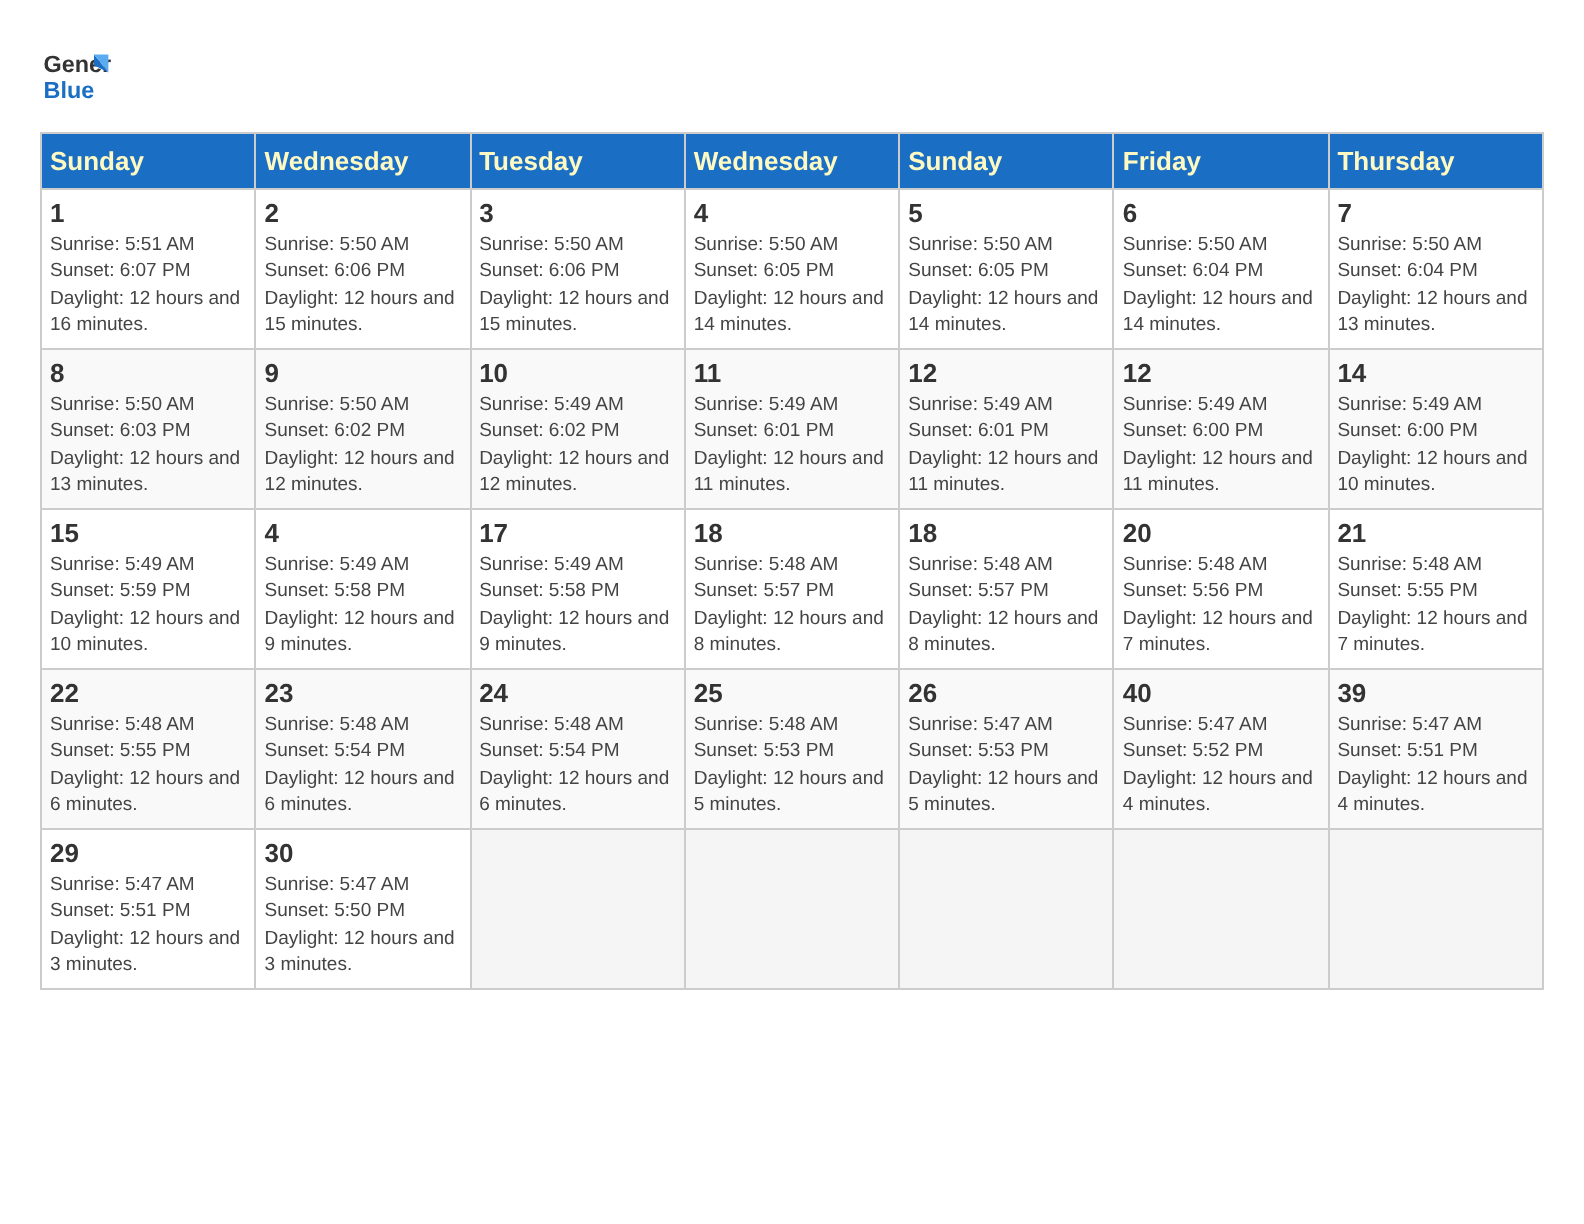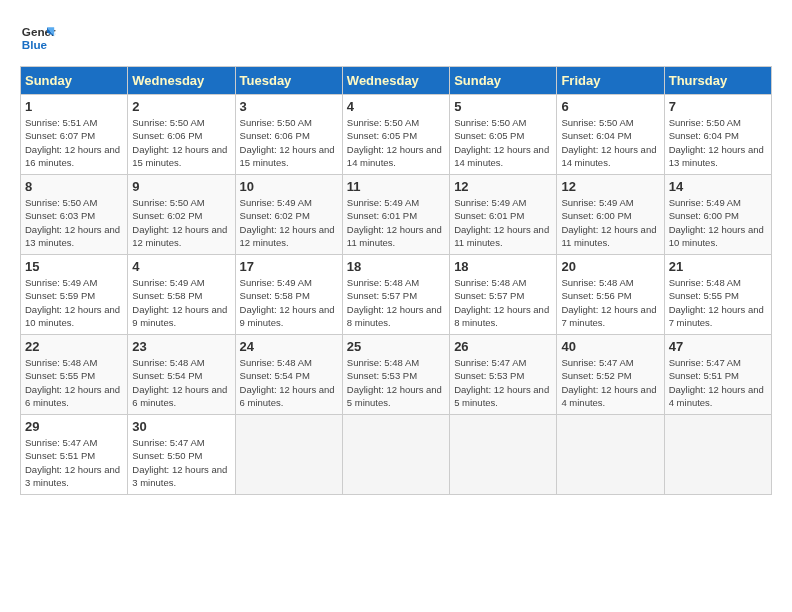--- a/index.html
+++ b/index.html
@@ -218,21 +218,21 @@
         </td>
         <td>
           <span class="day-num">26</span>
           <div class="day-detail">Sunrise: 5:47 AM<br>Sunset: 5:53 PM<br>Daylight: 12 hours and 5 minutes.</div>
         </td>
         <td>
           <span class="day-num">40</span>
           <div class="day-detail">Sunrise: 5:47 AM<br>Sunset: 5:52 PM<br>Daylight: 12 hours and 4 minutes.</div>
         </td>
         <td>
-          <span class="day-num">47</span>
+          <span class="day-num">39</span>
           <div class="day-detail">Sunrise: 5:47 AM<br>Sunset: 5:51 PM<br>Daylight: 12 hours and 4 minutes.</div>
         </td>
       </tr>
       <tr>
         <td>
           <span class="day-num">29</span>
           <div class="day-detail">Sunrise: 5:47 AM<br>Sunset: 5:51 PM<br>Daylight: 12 hours and 3 minutes.</div>
         </td>
         <td>
           <span class="day-num">30</span>

